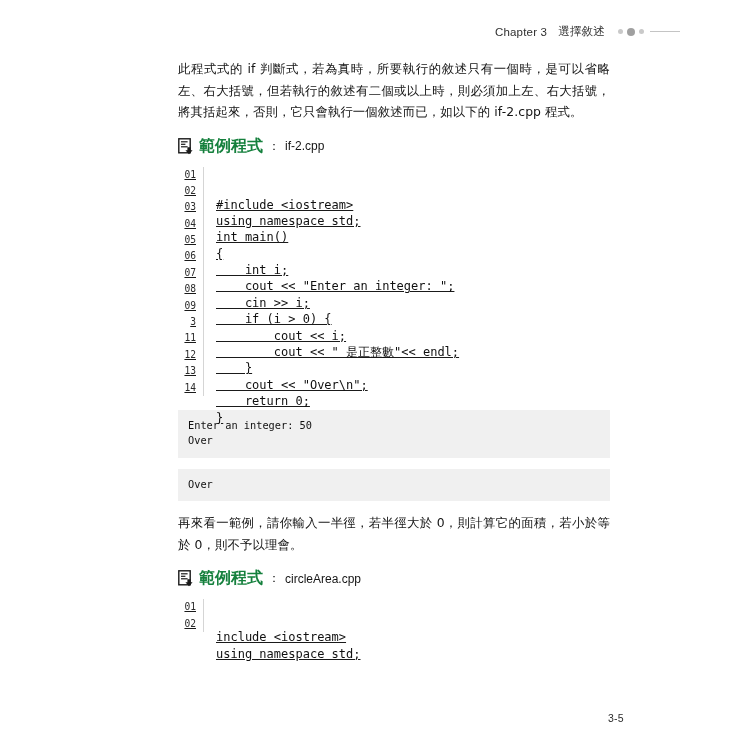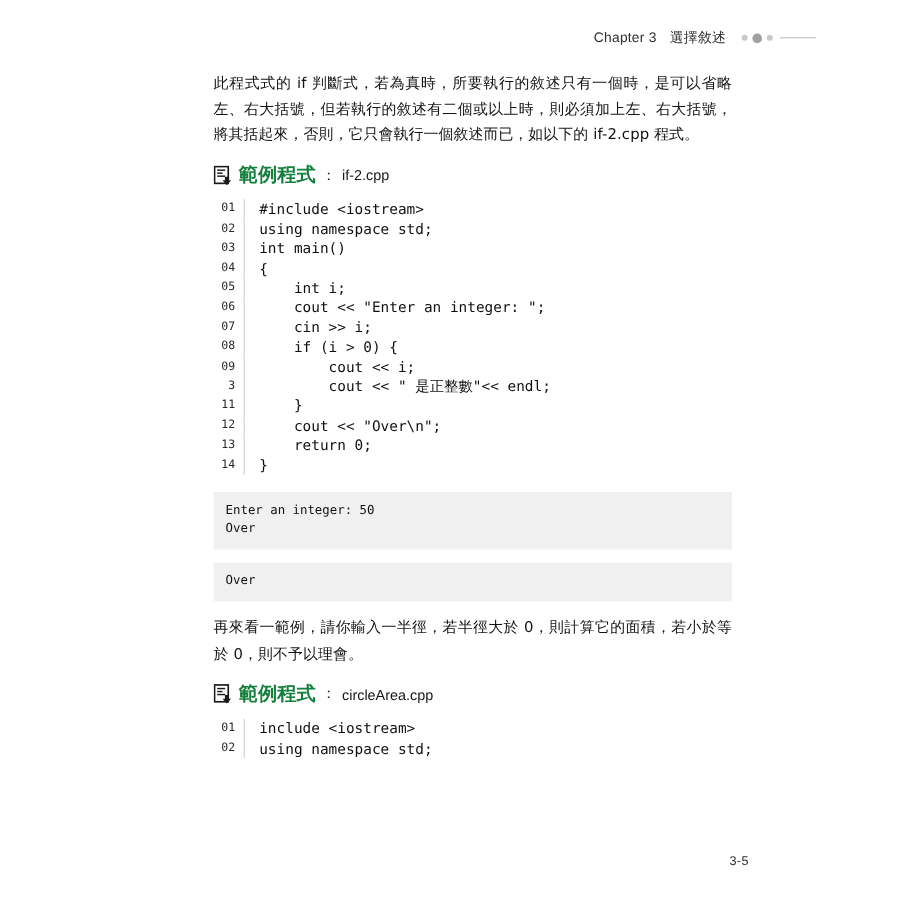--- a/index.html
+++ b/index.html
@@ -109,22 +109,23 @@
     color: #151515;
   }
 
   
   .code-block {
     margin: 0 0 10px 0;
     padding: 4px 0 4px 0;
   }
   .code-line {
     display: flex;
-    align-items: flex-end;
+    align-items: flex-start;
     height: 16.4px;
+    text-decoration: underline;
   }
   .ln {
     width: 26px;
     flex: 0 0 26px;
     text-align: right;
     padding-right: 7px;
     font-family: "DejaVu Sans Mono", monospace;
     font-size: 9.6px;
     color: #2a2a2a;
     line-height: 16.4px;

